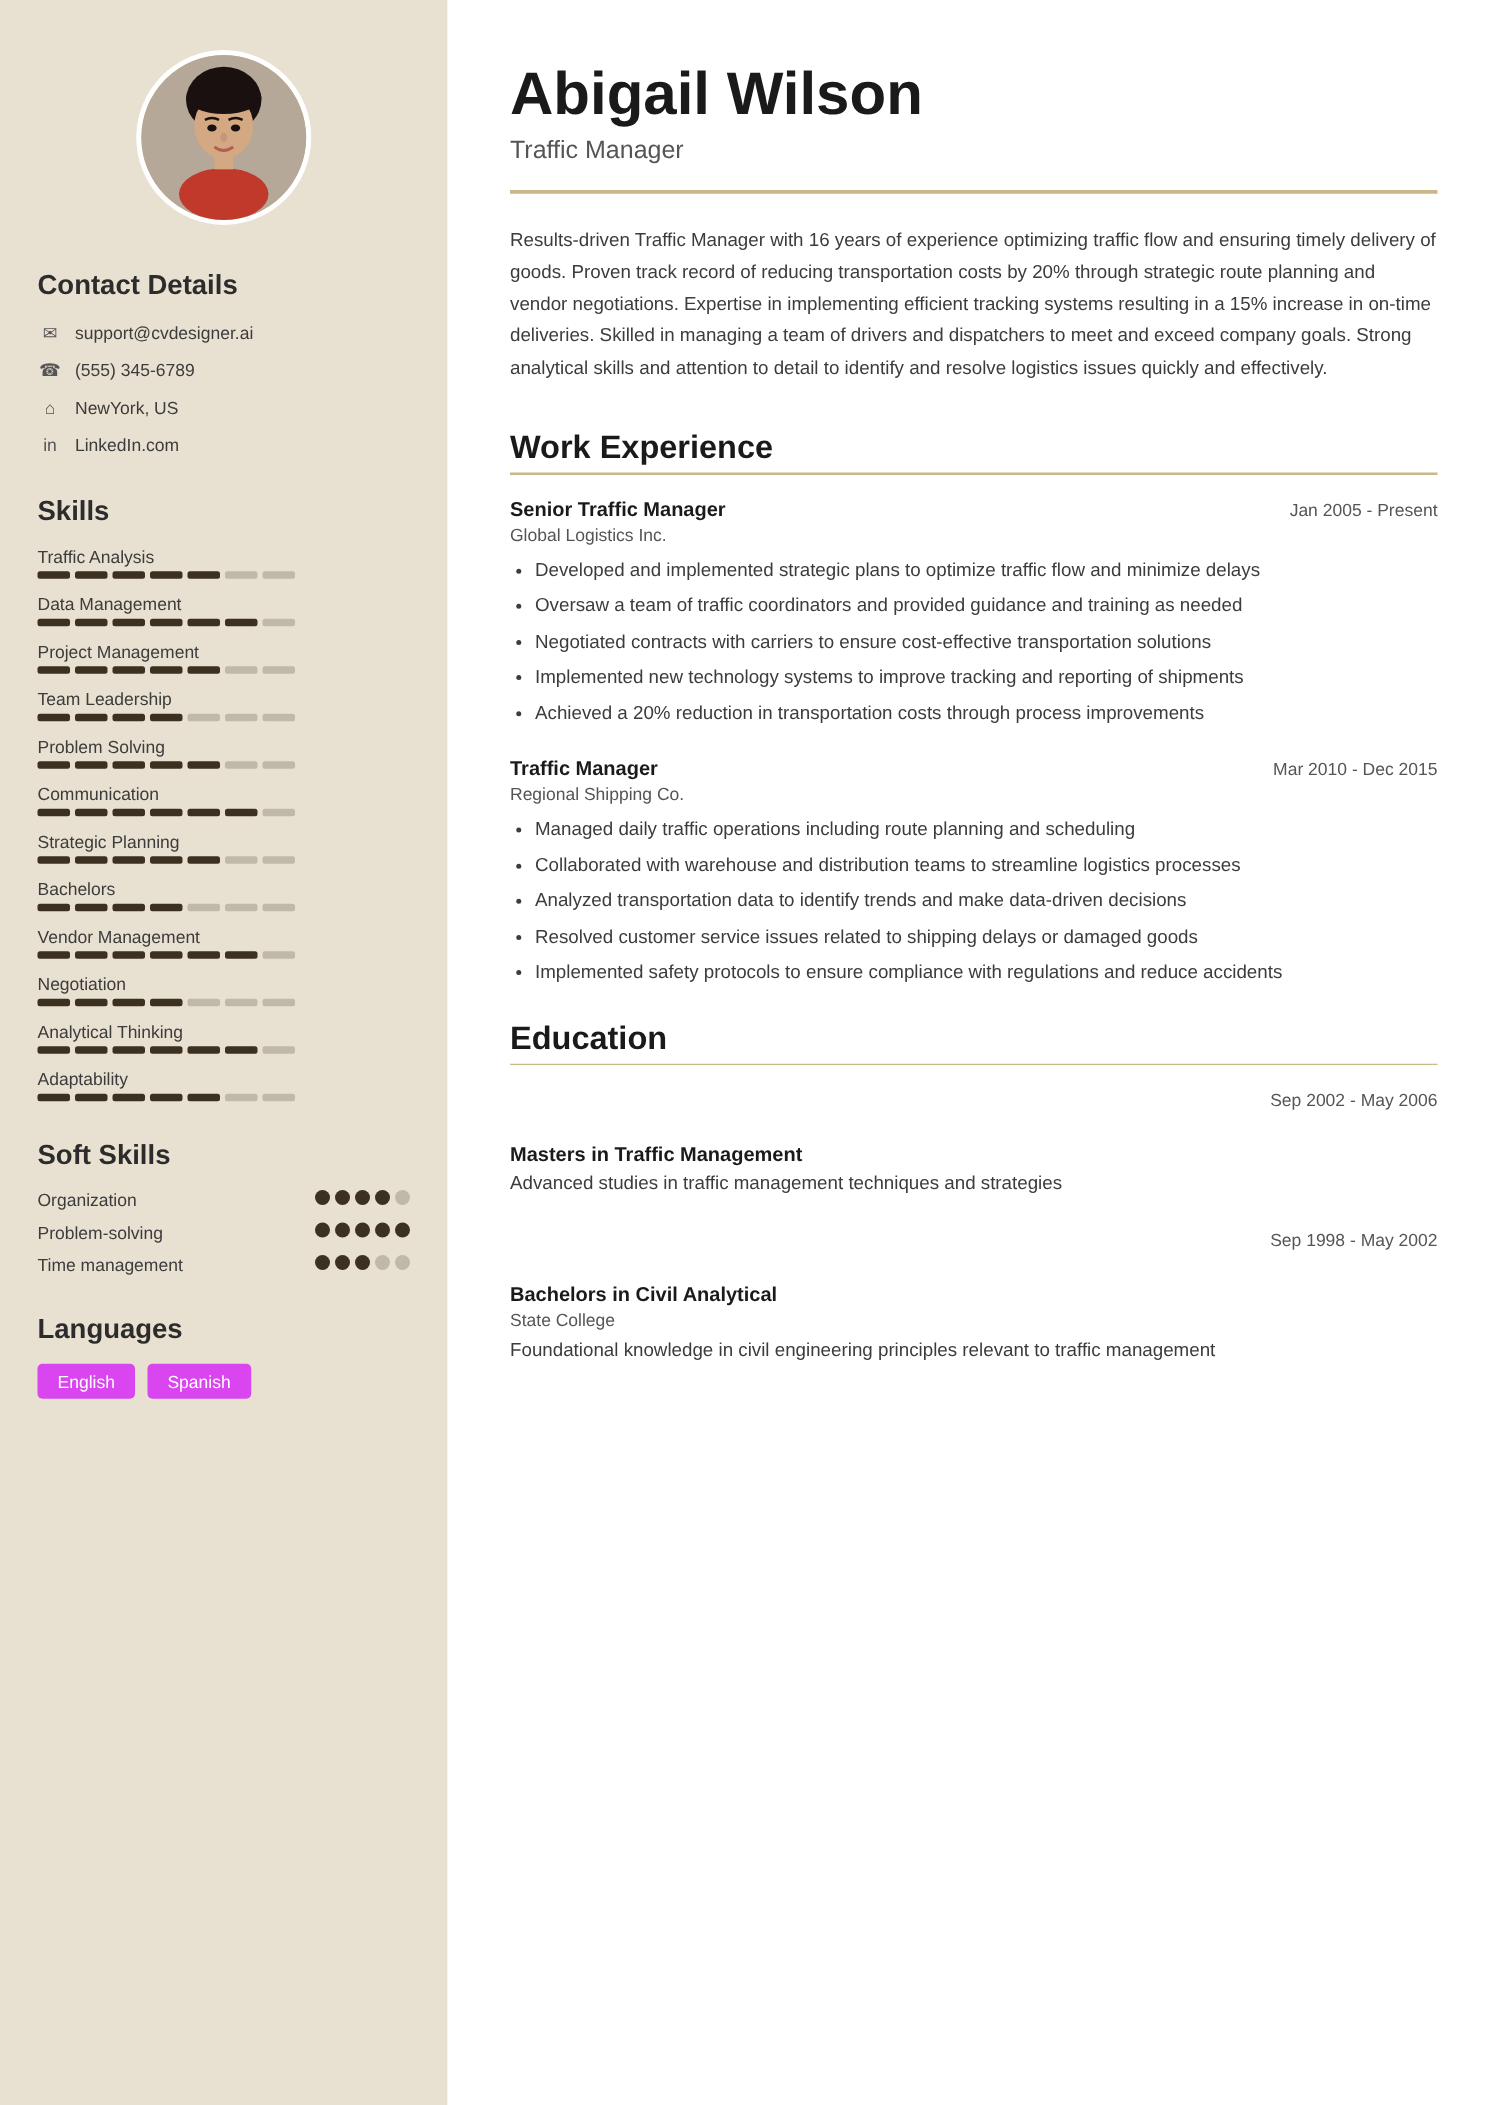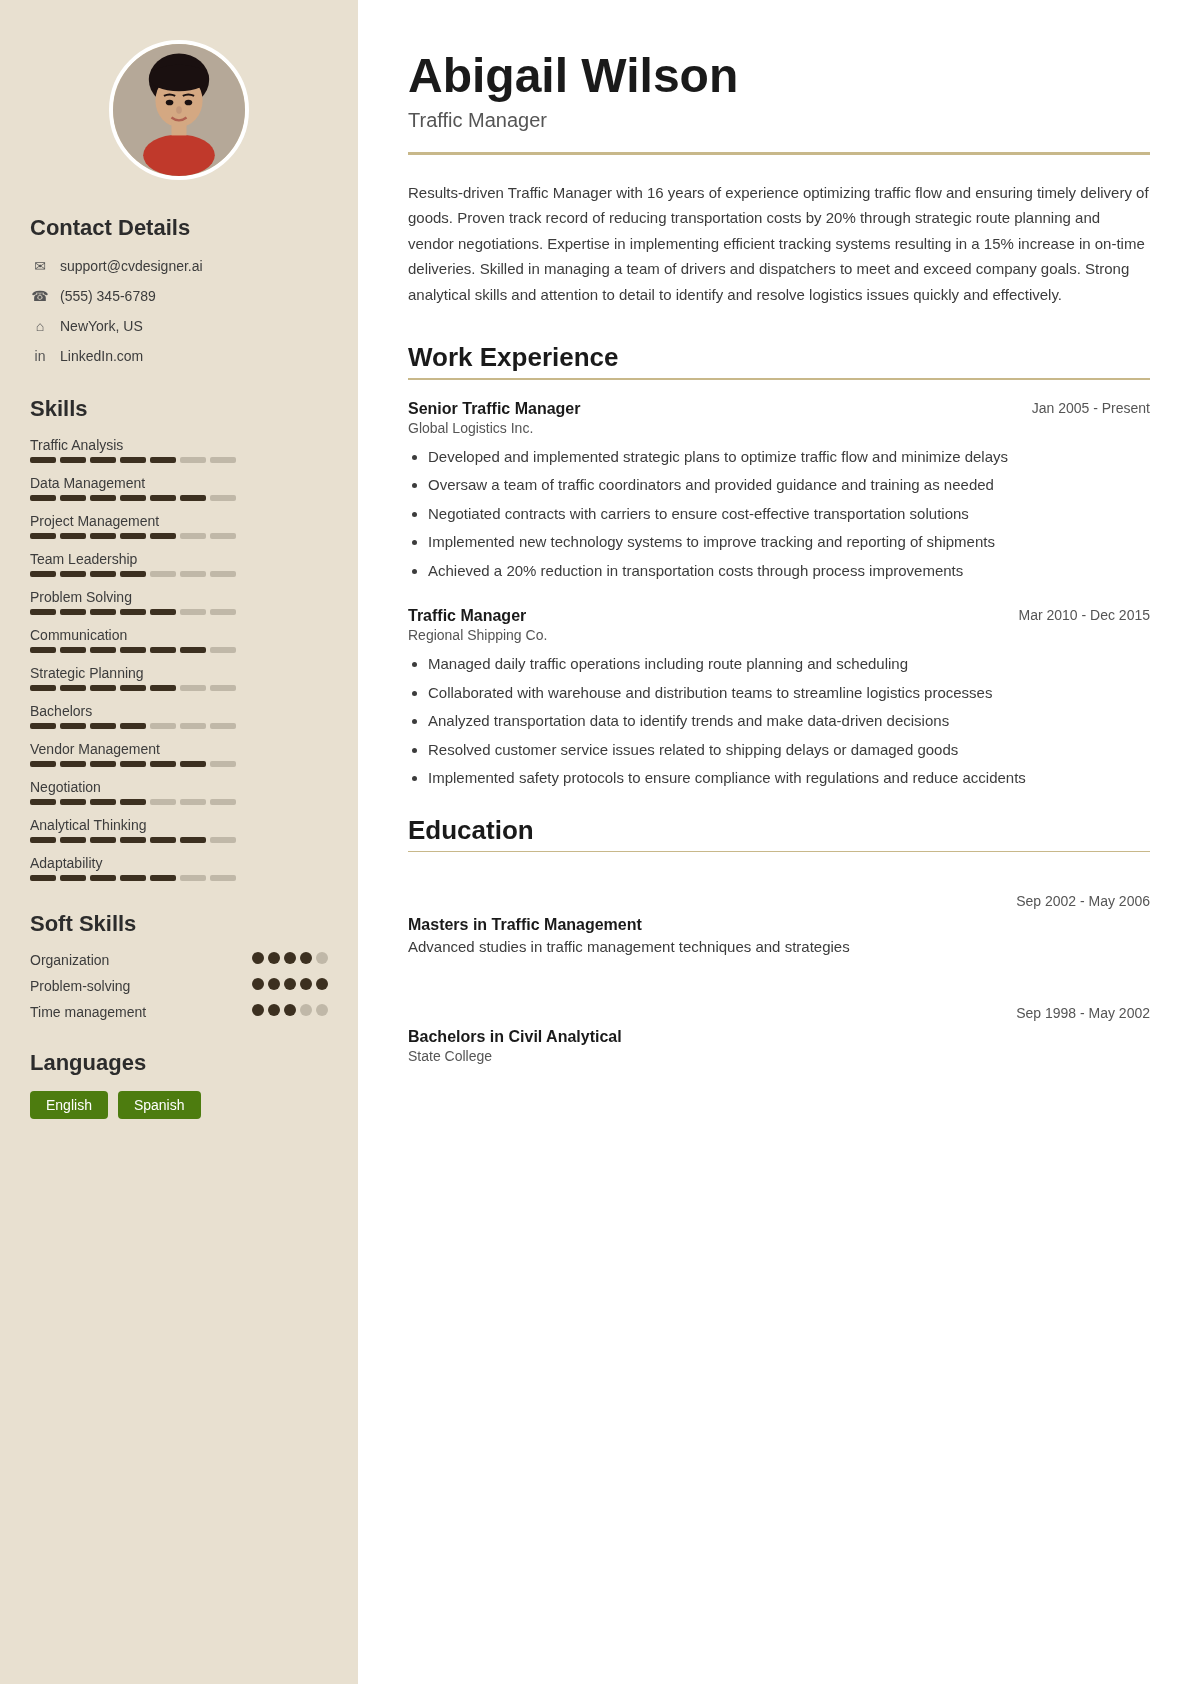--- a/index.html
+++ b/index.html
@@ -125,21 +125,21 @@
     }
 
     .lang-tags {
       display: flex;
       gap: 10px;
       flex-wrap: wrap;
       margin-top: 10px;
     }
 
     .lang-tag {
-      background: #4d7c0f;
+      background: #d946ef;
       color: #fff;
       padding: 6px 16px;
       border-radius: 4px;
       font-size: 14px;
       font-weight: 500;
     }
 
     
     .name-title {
       margin-bottom: 20px;
@@ -239,21 +239,20 @@
       font-size: 16px;
       font-weight: bold;
       color: #1a1a1a;
       margin-top: 44px;
     }
 
     .edu-date {
       font-size: 14px;
       color: #555;
       white-space: nowrap;
-      margin-top: 21px;
     }
 
     .edu-school {
       font-size: 14px;
       color: #555;
       margin-bottom: 6px;
     }
 
     .edu-desc {
       font-size: 15px;
@@ -577,16 +576,17 @@
             <div class="edu-date">Sep 2002 - May 2006</div>
           </div>
           <div class="edu-desc">Advanced studies in traffic management techniques and strategies</div>
         </div>
         <div class="edu-entry">
           <div class="edu-header">
             <div class="edu-degree">Bachelors in Civil Analytical</div>
             <div class="edu-date">Sep 1998 - May 2002</div>
           </div>
           <div class="edu-school">State College</div>
+          <div class="edu-desc">Foundational knowledge in civil engineering principles relevant to traffic management</div>
         </div>
       </div>
   </div>
 </div>
 
 </body></html>

